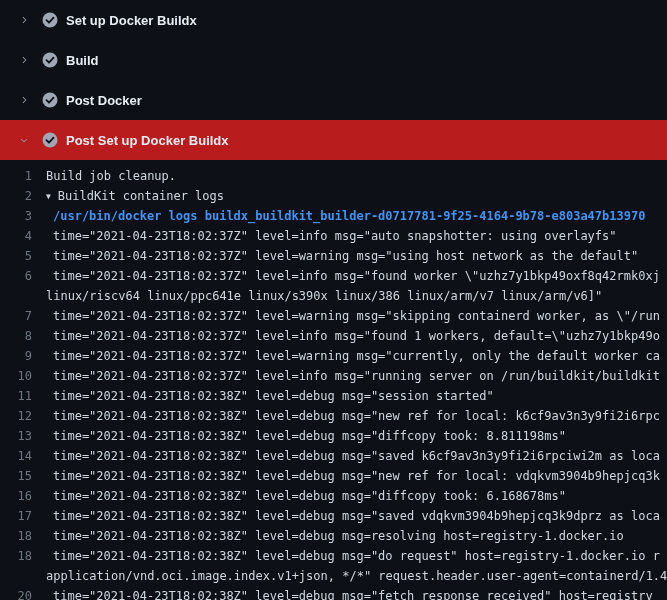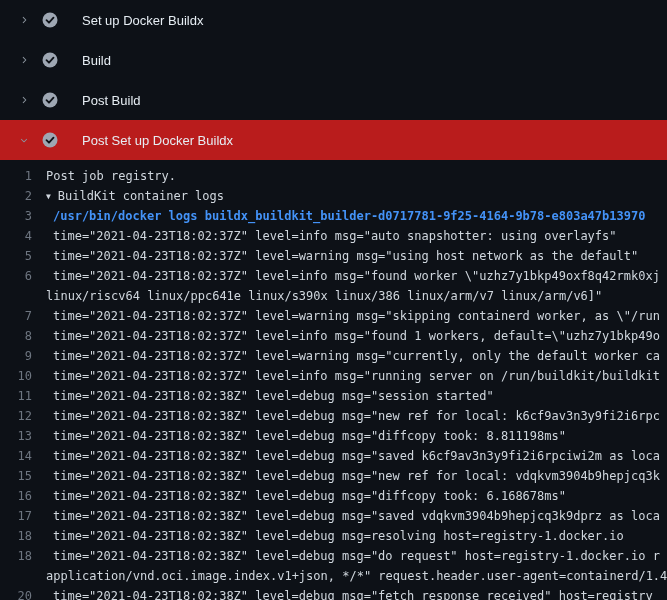--- a/index.html
+++ b/index.html
@@ -34,23 +34,23 @@
     flex: 0 0 16px;
   }
   .chevron svg { display: block; }
   .status-icon {
     width: 16px;
     height: 16px;
     margin-left: 10px;
     flex: 0 0 16px;
   }
   .section-label {
-    margin-left: 24px;
+    margin-left: 8px;
     font-size: 13px;
-    font-weight: 400;
+    font-weight: 700;
     color: #e6edf3;
     white-space: nowrap;
   }
 
   
   .log-body {
     padding-top: 6px;
     font-family: "DejaVu Sans Mono", "Liberation Mono", monospace;
     font-size: 12px;
     line-height: 20px;
@@ -127,40 +127,40 @@
       <svg width="10" height="10" viewBox="0 0 16 16" fill="currentColor">
           <path d="M6.22 3.22a.75.75 0 0 1 1.06 0l4.25 4.25a.75.75 0 0 1 0 1.06l-4.25 4.25a.75.75 0 0 1-1.06-1.06L9.94 8 6.22 4.28a.75.75 0 0 1 0-1.06Z"></path>
         </svg>
     </span>
     <span class="status-icon">
       <svg width="16" height="16" viewBox="0 0 16 16">
           <circle cx="8" cy="8" r="7.5" fill="#9ea7b3"></circle>
           <path d="M4.5 8.2 7 10.7l4.5-5" stroke="#0d1117" stroke-width="1.8" fill="none" stroke-linecap="round" stroke-linejoin="round"></path>
         </svg>
     </span>
-    <span class="section-label">Post Build</span>
+    <span class="section-label">Post Docker</span>
   </div>
 
   <div class="section-header expanded">
     <span class="chevron">
       <svg width="10" height="10" viewBox="0 0 16 16" fill="currentColor">
           <path d="M3.22 6.22a.75.75 0 0 1 1.06 0L8 9.94l3.72-3.72a.75.75 0 1 1 1.06 1.06l-4.25 4.25a.75.75 0 0 1-1.06 0L3.22 7.28a.75.75 0 0 1 0-1.06Z"></path>
         </svg>
     </span>
     <span class="status-icon">
       <svg width="16" height="16" viewBox="0 0 16 16">
           <circle cx="8" cy="8" r="7.5" fill="#9ea7b3"></circle>
           <path d="M4.5 8.2 7 10.7l4.5-5" stroke="#0d1117" stroke-width="1.8" fill="none" stroke-linecap="round" stroke-linejoin="round"></path>
         </svg>
     </span>
     <span class="section-label">Post Set up Docker Buildx</span>
   </div>
 
   <div class="log-body">
-      <div class="log-line plain"><span class="line-num">1</span><span class="line-text">Post job registry.</span></div>
+      <div class="log-line plain"><span class="line-num">1</span><span class="line-text">Build job cleanup.</span></div>
       <div class="log-line group"><span class="line-num">2</span><span class="line-text"><span class="group-caret">▼</span>BuildKit container logs</span></div>
       <div class="log-line command indent"><span class="line-num">3</span><span class="line-text">/usr/bin/docker logs buildx_buildkit_builder-d0717781-9f25-4164-9b78-e803a47b13970</span></div>
       <div class="log-line info indent"><span class="line-num">4</span><span class="line-text">time="2021-04-23T18:02:37Z" level=info msg="auto snapshotter: using overlayfs"</span></div>
       <div class="log-line warning indent"><span class="line-num">5</span><span class="line-text">time="2021-04-23T18:02:37Z" level=warning msg="using host network as the default"</span></div>
       <div class="log-line info indent"><span class="line-num">6</span><span class="line-text">time="2021-04-23T18:02:37Z" level=info msg="found worker \"uzhz7y1bkp49oxf8q42rmk0xj</span></div>
       <div class="log-line wrap"><span class="line-num"></span><span class="line-text">linux/riscv64 linux/ppc641e linux/s390x linux/386 linux/arm/v7 linux/arm/v6]"</span></div>
       <div class="log-line warning indent"><span class="line-num">7</span><span class="line-text">time="2021-04-23T18:02:37Z" level=warning msg="skipping containerd worker, as \"/run</span></div>
       <div class="log-line info indent"><span class="line-num">8</span><span class="line-text">time="2021-04-23T18:02:37Z" level=info msg="found 1 workers, default=\"uzhz7y1bkp49o</span></div>
       <div class="log-line warning indent"><span class="line-num">9</span><span class="line-text">time="2021-04-23T18:02:37Z" level=warning msg="currently, only the default worker ca</span></div>
       <div class="log-line info indent"><span class="line-num">10</span><span class="line-text">time="2021-04-23T18:02:37Z" level=info msg="running server on /run/buildkit/buildkit</span></div>

